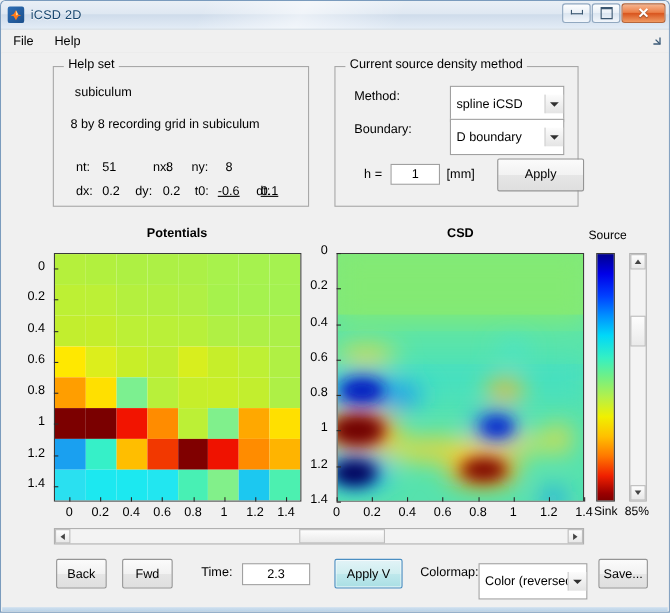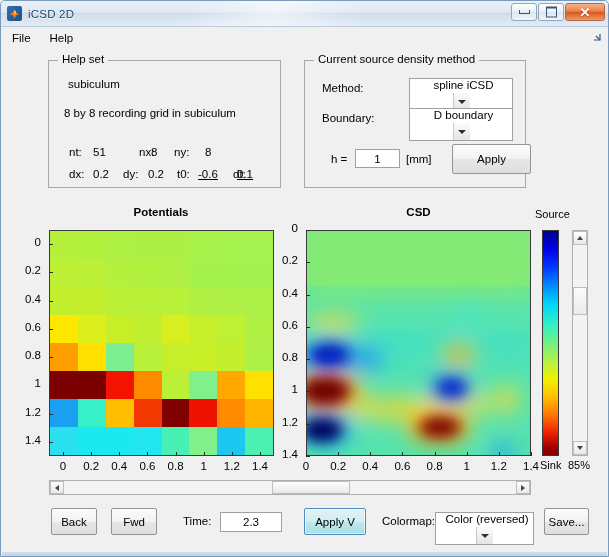--- a/index.html
+++ b/index.html
@@ -89,21 +89,21 @@
     position:absolute;top:-8px;left:9px;background:#f0f0f0;
     padding:0 4px;font-size:11.5px;color:#000;white-space:nowrap;
   }
   .ptext{position:absolute;font-size:11.5px;color:#000;white-space:nowrap;}
 
   
   .combo{
     position:absolute;box-sizing:border-box;height:33px;
     border:1px solid #a0a0a0;background:#fff;
     display:flex;align-items:center;
-    font-size:11.5px;color:#000;flex-direction:column;
+    font-size:11.5px;color:#000;
   }
   .combo .cval{padding-left:5px;flex:1;white-space:nowrap;overflow:hidden;}
   .combo .carrow{
     width:16px;height:17px;margin-right:0px;
     border-left:1px solid #c8c8c8;
     background:linear-gradient(to bottom,#fcfcfc,#e4e4e4);
     display:flex;align-items:center;justify-content:center;
   }
   .combo .carrow i{
     display:block;width:0;height:0;border-left:4px solid transparent;

